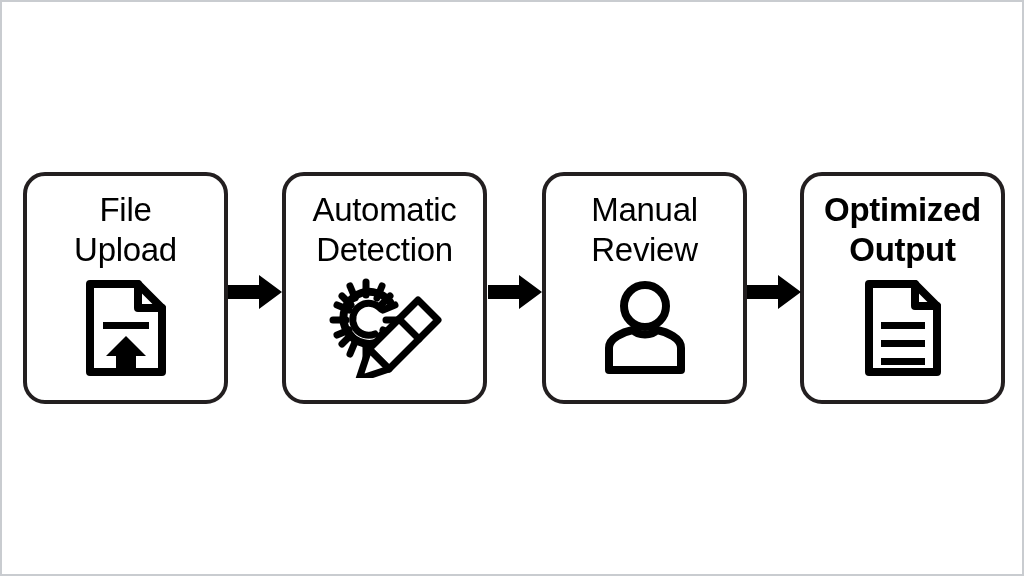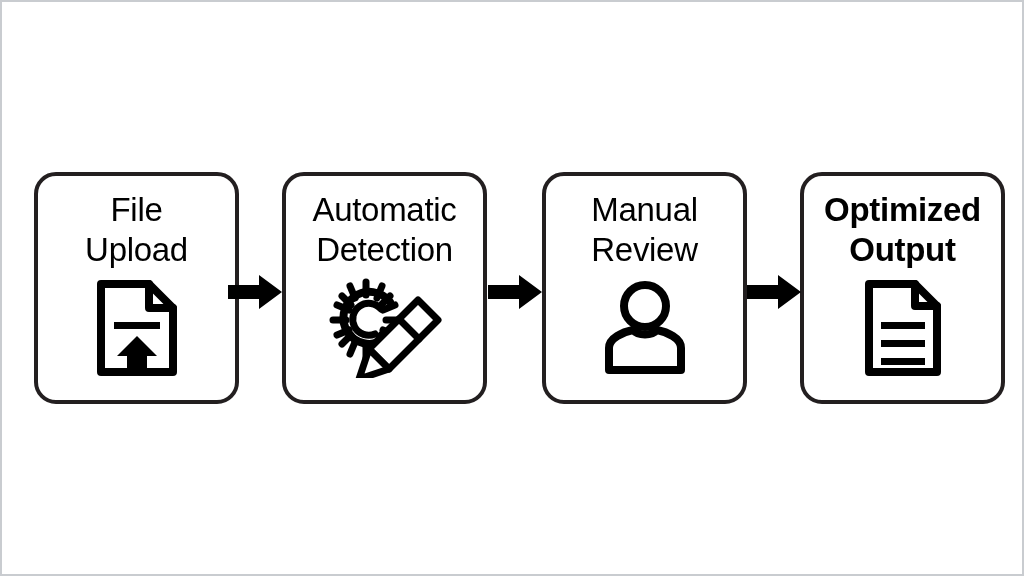--- a/index.html
+++ b/index.html
@@ -39,21 +39,21 @@
     height: 232px;
     box-sizing: border-box;
     border: 4px solid #231f20;
     border-radius: 22px;
     background: #ffffff;
     display: flex;
     flex-direction: column;
     align-items: center;
   }
 
-  .step-box.b1 { left: 32px; }
+  .step-box.b1 { left: 21px; }
   .step-box.b2 { left: 280px; }
   .step-box.b3 { left: 540px; }
   .step-box.b4 { left: 798px; font-weight: bold; }
 
   .step-label {
     margin-top: 14px;
     width: 100%;
     text-align: center;
     font-size: 33px;
     line-height: 40px;

